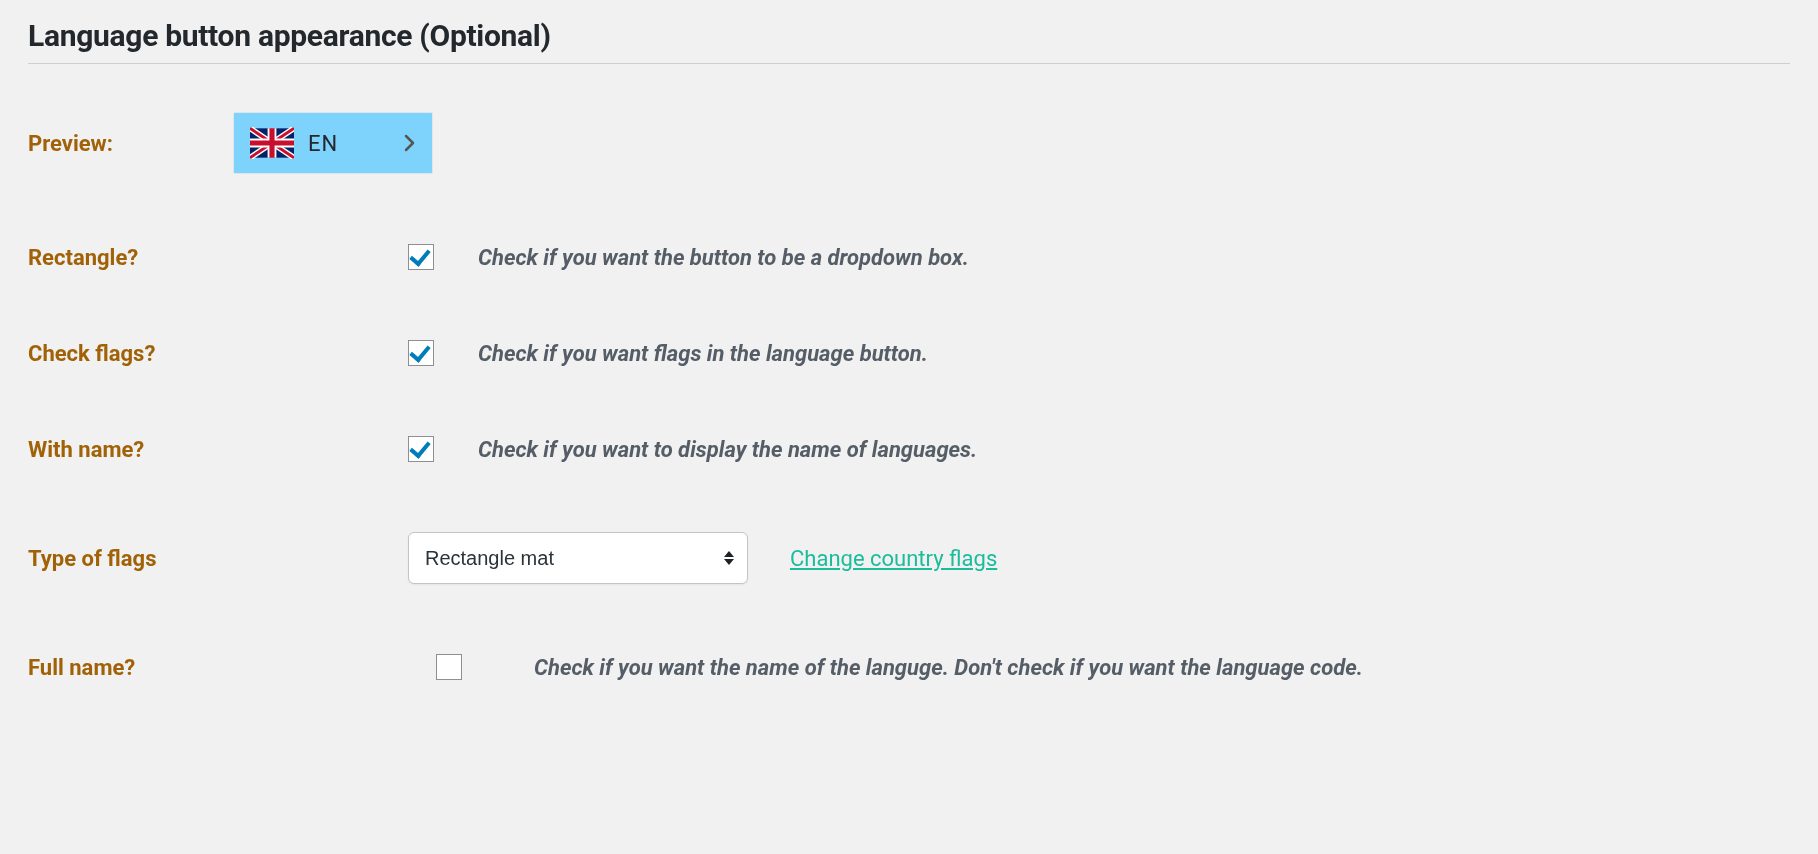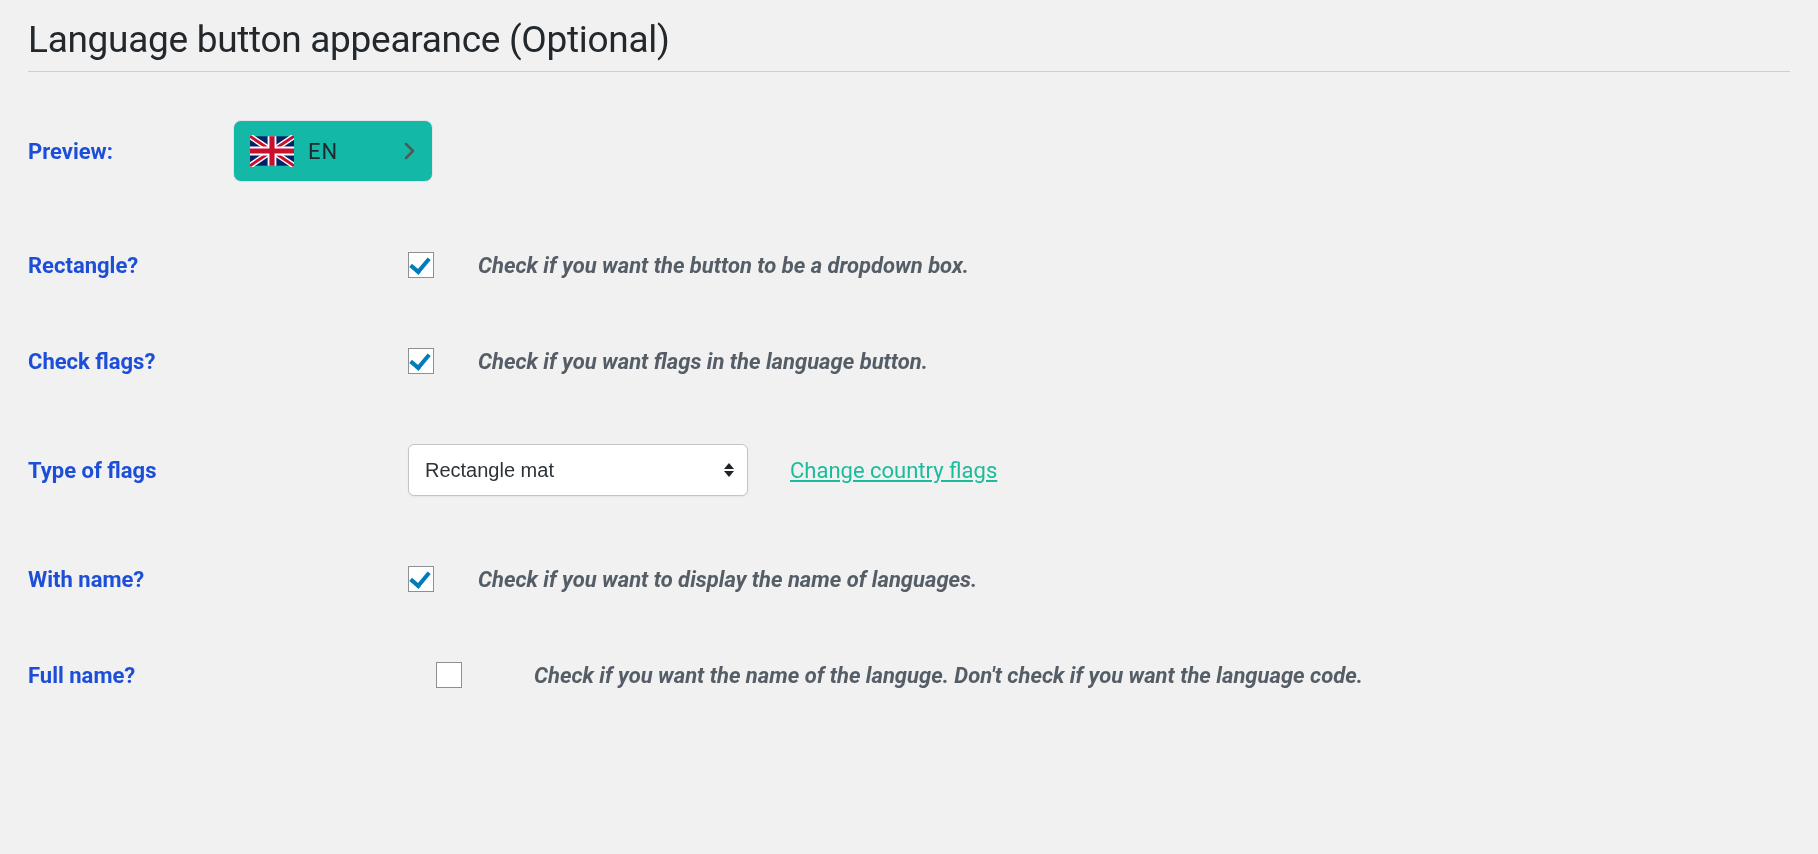--- a/index.html
+++ b/index.html
@@ -7,22 +7,22 @@
     margin: 0;
     padding: 0;
     background: #f1f1f1;
     font-family: -apple-system, BlinkMacSystemFont, "Segoe UI", Roboto, Helvetica, Arial, sans-serif;
     color: #1d2327;
   }
   .wrap {
     padding: 18px 28px 40px 28px;
   }
   h2.section-title {
-    font-size: 37px;
-    font-weight: 400;
+    font-size: 30px;
+    font-weight: 700;
     margin: 0 0 10px 0;
     color: #23282d;
     letter-spacing: -0.3px;
   }
   hr.section-sep {
     border: none;
     border-top: 1px solid #cfcfcf;
     margin: 0 0 38px 0;
   }
   .form-row {
@@ -31,39 +31,39 @@
     margin-bottom: 70px;
   }
   .form-row.preview-row {
     margin-bottom: 70px;
     padding-top: 10px;
   }
   .label-col {
     width: 380px;
     font-size: 22px;
     font-weight: 700;
-    color: #1d4ed8;
+    color: #a16207;
   }
   .control-col {
     width: 70px;
     display: flex;
     align-items: center;
   }
   .desc-col {
     flex: 1;
     font-size: 22px;
     font-style: italic;
     color: #555d66;
     font-weight: bold;
   }
   
   .preview-box {
-    background: #14b8a6;
+    background: #7dd3fc;
     border: 1px solid #e2e4e7;
-    border-radius: 8px;
+    border-radius: 2px;
     display: inline-flex;
     align-items: center;
     padding: 14px 16px;
     min-width: 200px;
     box-shadow: 0 0 0 rgba(0,0,0,0);
   }
   .preview-box .lang-code {
     font-size: 22px;
     color: #23282d;
     margin-left: 14px;
@@ -196,44 +196,44 @@
   </div>
 
   <div class="form-row">
     <div class="label-col">Check flags?</div>
     <div class="control-col">
       <input type="checkbox" class="wp-checkbox" checked="" style="">
     </div>
     <div class="desc-col">Check if you want flags in the language button.</div>
   </div>
 
+  <div class="form-row">
+    <div class="label-col">With name?</div>
+    <div class="control-col">
+      <input type="checkbox" class="wp-checkbox" checked="" style="">
+    </div>
+    <div class="desc-col">Check if you want to display the name of languages.</div>
+  </div>
+
   <div class="form-row type-flags-row">
     <div class="label-col">Type of flags</div>
     <div class="control-col">
       <div class="select-wrap">
         <select class="wp-select">
           <option>Rectangle mat</option>
         </select>
         <span class="select-arrows">
           <span class="tri up"></span>
           <span class="tri down"></span>
         </span>
       </div>
       <a class="change-link">Change country flags</a>
     </div>
   </div>
 
-  <div class="form-row">
-    <div class="label-col">With name?</div>
-    <div class="control-col">
-      <input type="checkbox" class="wp-checkbox" checked="" style="">
-    </div>
-    <div class="desc-col">Check if you want to display the name of languages.</div>
-  </div>
-
   <div class="form-row" style="margin-bottom:30px;gap:28px;">
     <div class="label-col">Full name?</div>
     <div class="control-col">
       <input type="checkbox" class="wp-checkbox" style="">
     </div>
     <div class="desc-col">Check if you want the name of the languge. Don't check if you want the language code.</div>
   </div>
 
 </div>
 

